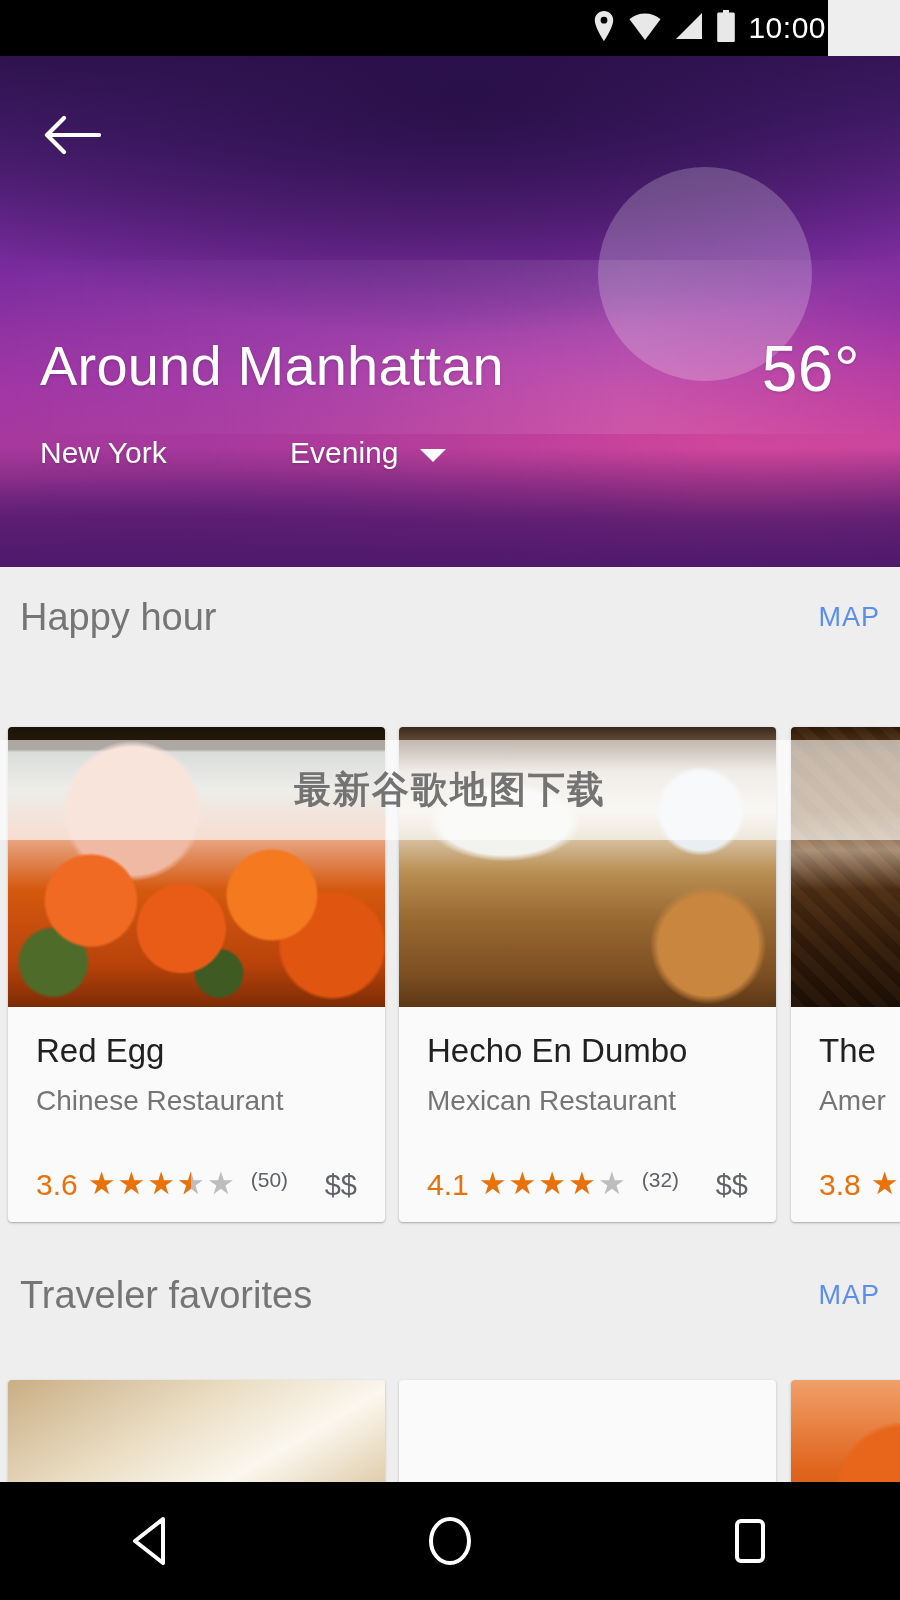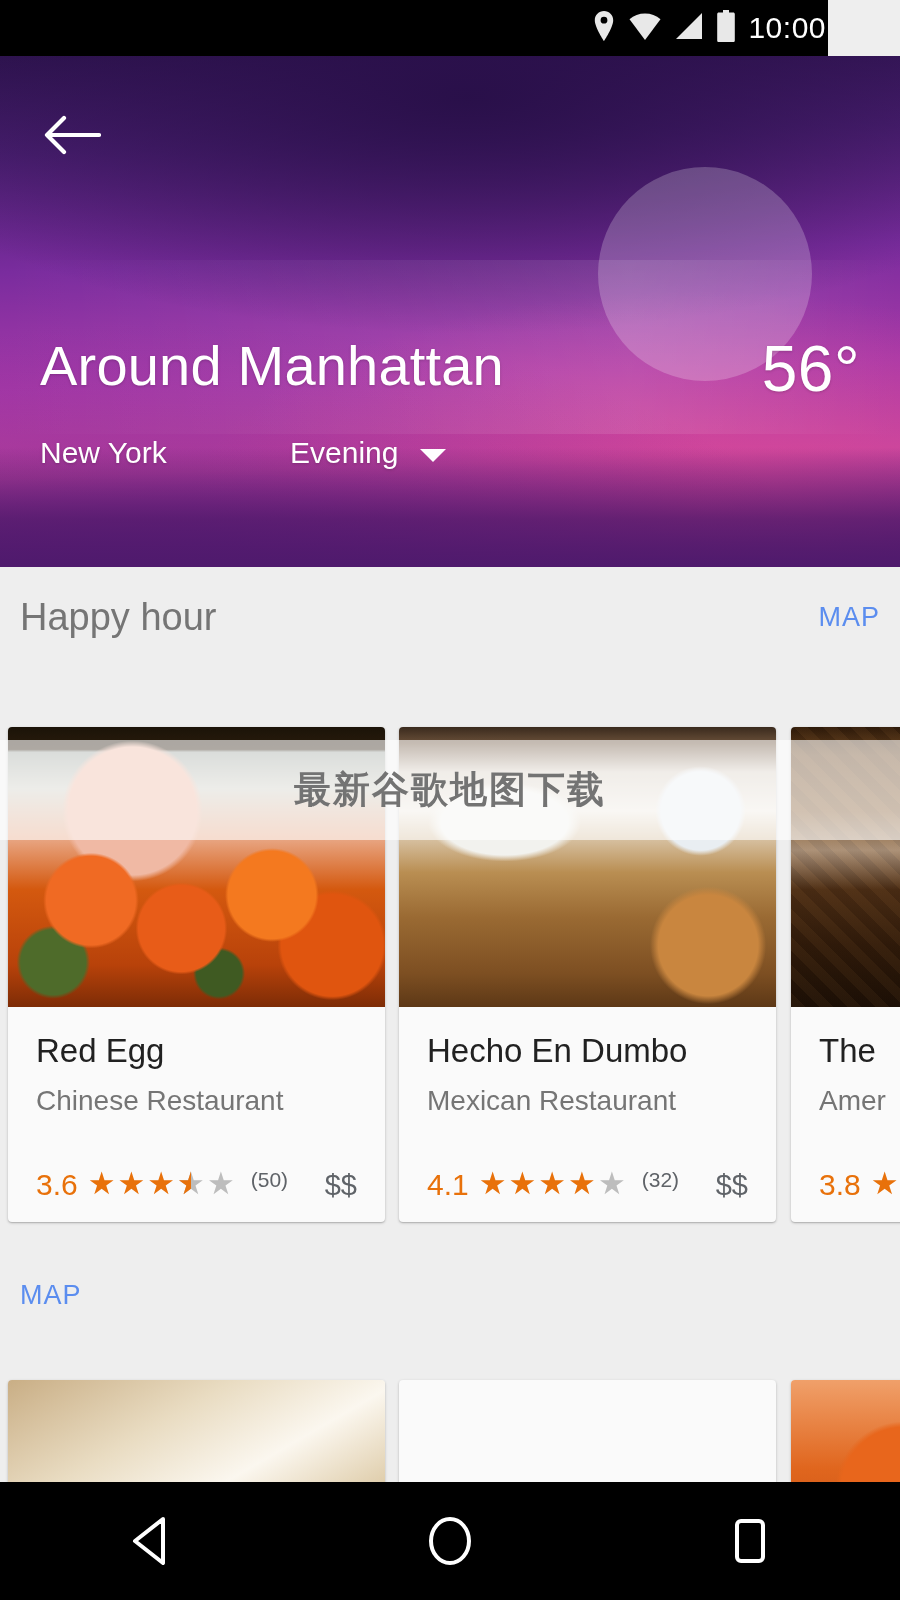--- a/index.html
+++ b/index.html
@@ -321,20 +321,21 @@
           </span>
         </span>
       </div>
     </div>
 
     <div class="wm-band" style="top:13px;"></div>
     <div class="wm-text" style="top:13px;">最新谷歌地图下载</div>
   </div>
 
   <div class="section-head" style="top:1245px;">
+    <span class="section-title">Traveler favorites</span>
     <span class="section-map">MAP</span>
   </div>
 
   <div class="card-row" style="top:1380px; height:220px;">
     <div class="card" style="left:8px; width:377px; height:220px;">
       <div class="card-img" style="height:220px;">
         <div class="img-fav1"></div>
       </div>
     </div>
     <div class="card" style="left:399px; width:377px; height:220px;">

